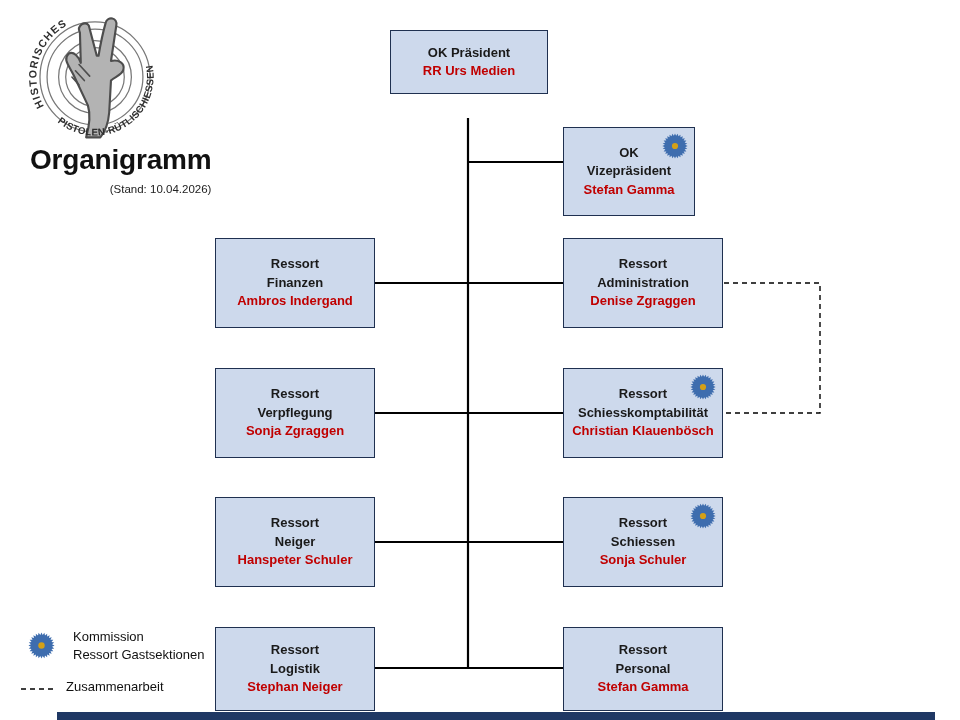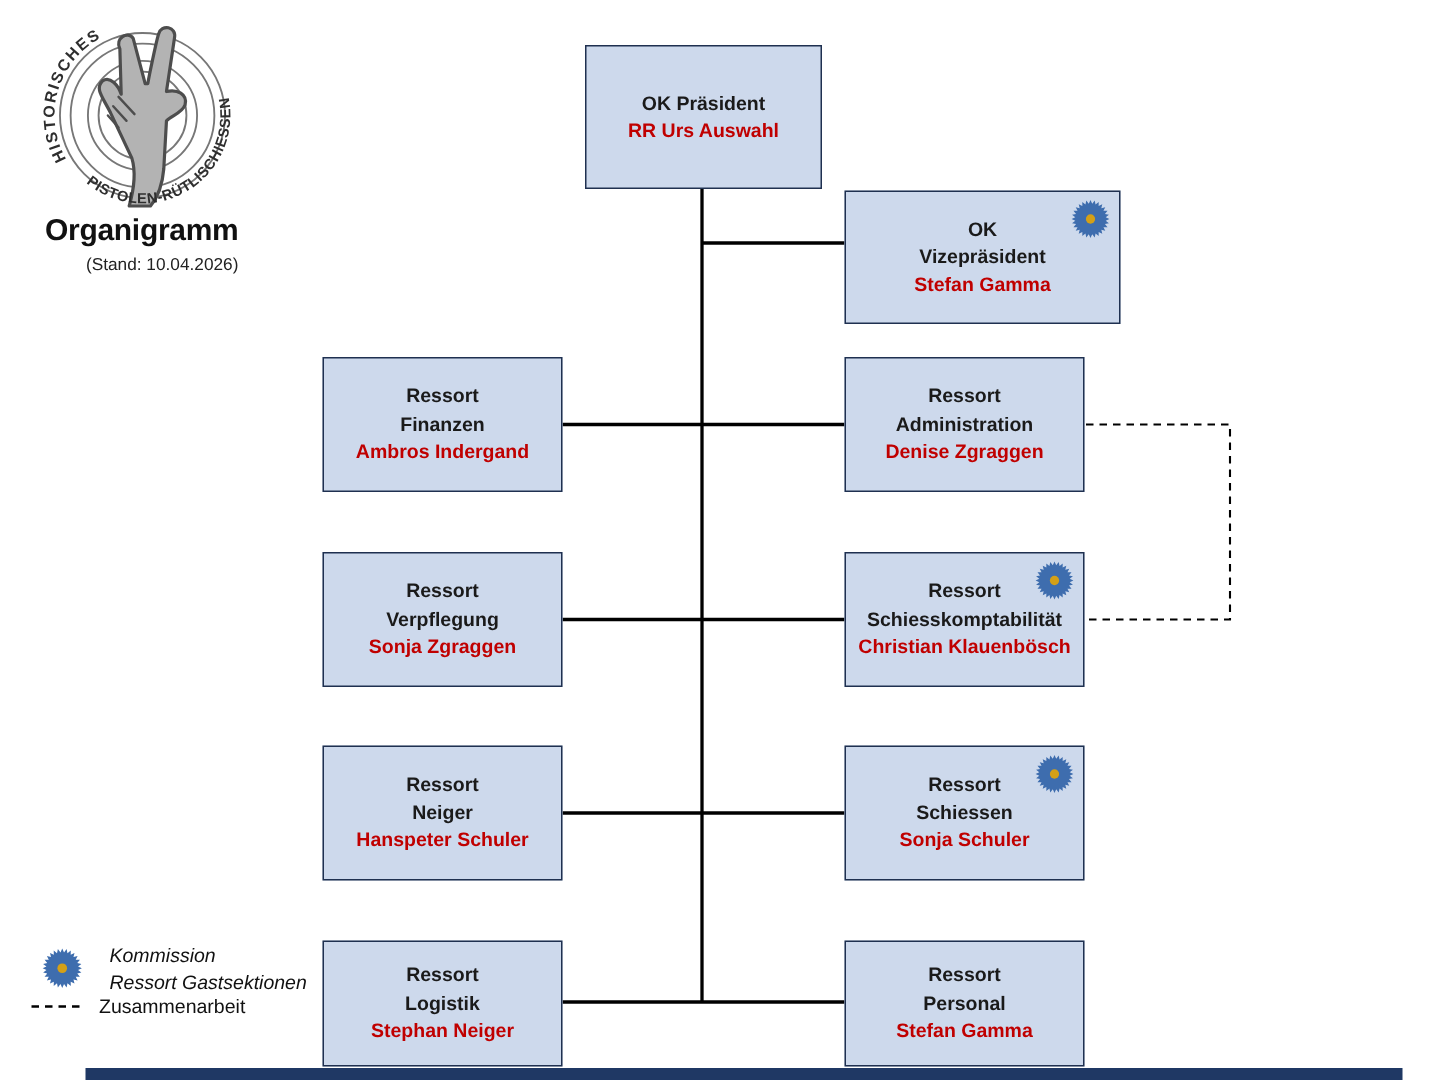--- a/index.html
+++ b/index.html
@@ -15,49 +15,49 @@
     position:absolute; z-index:2;
     background:#cdd9ec; border:1.6px solid #1f3050;
     display:flex; flex-direction:column; justify-content:center; align-items:center;
     text-align:center; line-height:1.42; font-size:13px; font-weight:bold; color:#1a1a1a;
   }
   .node .t { display:block; }
   .node .name { display:block; color:#c00000; }
   .badge { position:absolute; top:5px; right:6px; width:26px; height:26px; }
 
   
-  #n-president     { left:390px; top:30px;  width:158px; height:96px; }
-  #n-vize          { left:563px; top:127px; width:184px; height:89px; }
+  #n-president     { left:390px; top:30px;  width:158px; height:64px; }
+  #n-vize          { left:563px; top:127px; width:132px; height:89px; }
   #n-finanzen      { left:215px; top:238px; width:160px; height:90px; }
   #n-admin         { left:563px; top:238px; width:160px; height:90px; }
   #n-verpflegung   { left:215px; top:368px; width:160px; height:90px; }
   #n-schiesskompt  { left:563px; top:368px; width:160px; height:90px; }
   #n-medien        { left:215px; top:497px; width:160px; height:90px; }
   #n-schiessen     { left:563px; top:497px; width:160px; height:90px; }
   #n-logistik      { left:215px; top:627px; width:160px; height:84px; }
   #n-personal      { left:563px; top:627px; width:160px; height:84px; }
 
   
   #title-block { position:absolute; left:30px; top:140px; z-index:2; color:#111; }
-  #title-block .line { font-size:20px; font-weight:bold; line-height:1.42; letter-spacing:-0.2px; }
+  #title-block .line { font-size:28px; font-weight:bold; line-height:1.42; letter-spacing:-0.2px; }
   #title-block .stand { font-size:11.5px; font-weight:normal; margin-top:3px; color:#222;text-align:right; }
 
   
   #logo { position:absolute; left:24px; top:6px; width:142px; height:142px; z-index:2; }
   #logo .ring { fill:none; stroke:#777; stroke-width:1.4; }
   #logo .arc-text { font-family:"Liberation Sans", sans-serif; font-weight:bold; fill:#2e2e2e; }
   #logo .hand { fill:#b3b3b3; stroke:#4d4d4d; stroke-width:2.4; stroke-linejoin:round; }
   #logo .hand-line { fill:none; stroke:#4d4d4d; stroke-width:1.8; stroke-linecap:round; }
 
   
   #legend { position:absolute; left:20px; top:628px; z-index:2; font-size:13px; color:#111; }
   .legend-row1 { display:flex; align-items:center; }
   .legend-badge { width:27px; height:27px; margin-left:8px; margin-right:18px; flex:0 0 auto; }
-  .legend-text div { line-height:1.35;font-style:italic; }
-  .legend-row2 { display:flex; align-items:center; }
+  .legend-text div { line-height:1.35; }
+  .legend-row2 { display:flex; align-items:flex-end; margin-top:16px; }
   .legend-dash { width:38px; height:10px; margin-right:8px; }
 
   
   #footer-bar { position:absolute; left:57px; top:712px; width:878px; height:8px; background:#1f3864; z-index:1; }
 </style>
 </head>
 <body>
 
 <div id="stage">
 
@@ -93,21 +93,21 @@
   </svg>
 
   <div id="title-block">
     <div class="line">Organigramm</div>
     <div class="stand">(Stand: 10.04.2026)</div>
   </div>
 
   <div class="node" id="n-president">
     <span class="t">OK Präsident</span>
     <span class="t"></span>
-    <span class="name">RR Urs Auswahl</span>
+    <span class="name">RR Urs Medien</span>
   </div>
 
   <div class="node" id="n-vize">
     <svg class="badge starburst" viewBox="0 0 26 26">
         <polygon points="25.60,13.00 23.14,14.14 25.28,15.80 22.63,16.37 24.35,18.47 21.64,18.43 22.85,20.86 20.21,20.21 20.86,22.85 18.43,21.64 18.47,24.35 16.37,22.63 15.80,25.28 14.14,23.14 13.00,25.60 11.86,23.14 10.20,25.28 9.63,22.63 7.53,24.35 7.57,21.64 5.14,22.85 5.79,20.21 3.15,20.86 4.36,18.43 1.65,18.47 3.37,16.37 0.72,15.80 2.86,14.14 0.40,13.00 2.86,11.86 0.72,10.20 3.37,9.63 1.65,7.53 4.36,7.57 3.15,5.14 5.79,5.79 5.14,3.15 7.57,4.36 7.53,1.65 9.63,3.37 10.20,0.72 11.86,2.86 13.00,0.40 14.14,2.86 15.80,0.72 16.37,3.37 18.47,1.65 18.43,4.36 20.86,3.15 20.21,5.79 22.85,5.14 21.64,7.57 24.35,7.53 22.63,9.63 25.28,10.20 23.14,11.86" fill="#3e6dae"></polygon>
         <circle cx="13" cy="13" r="3.1" fill="#d4a017"></circle>
       </svg>
     <span class="t">OK</span>
     <span class="t">Vizepräsident</span>
     <span class="name">Stefan Gamma</span>

